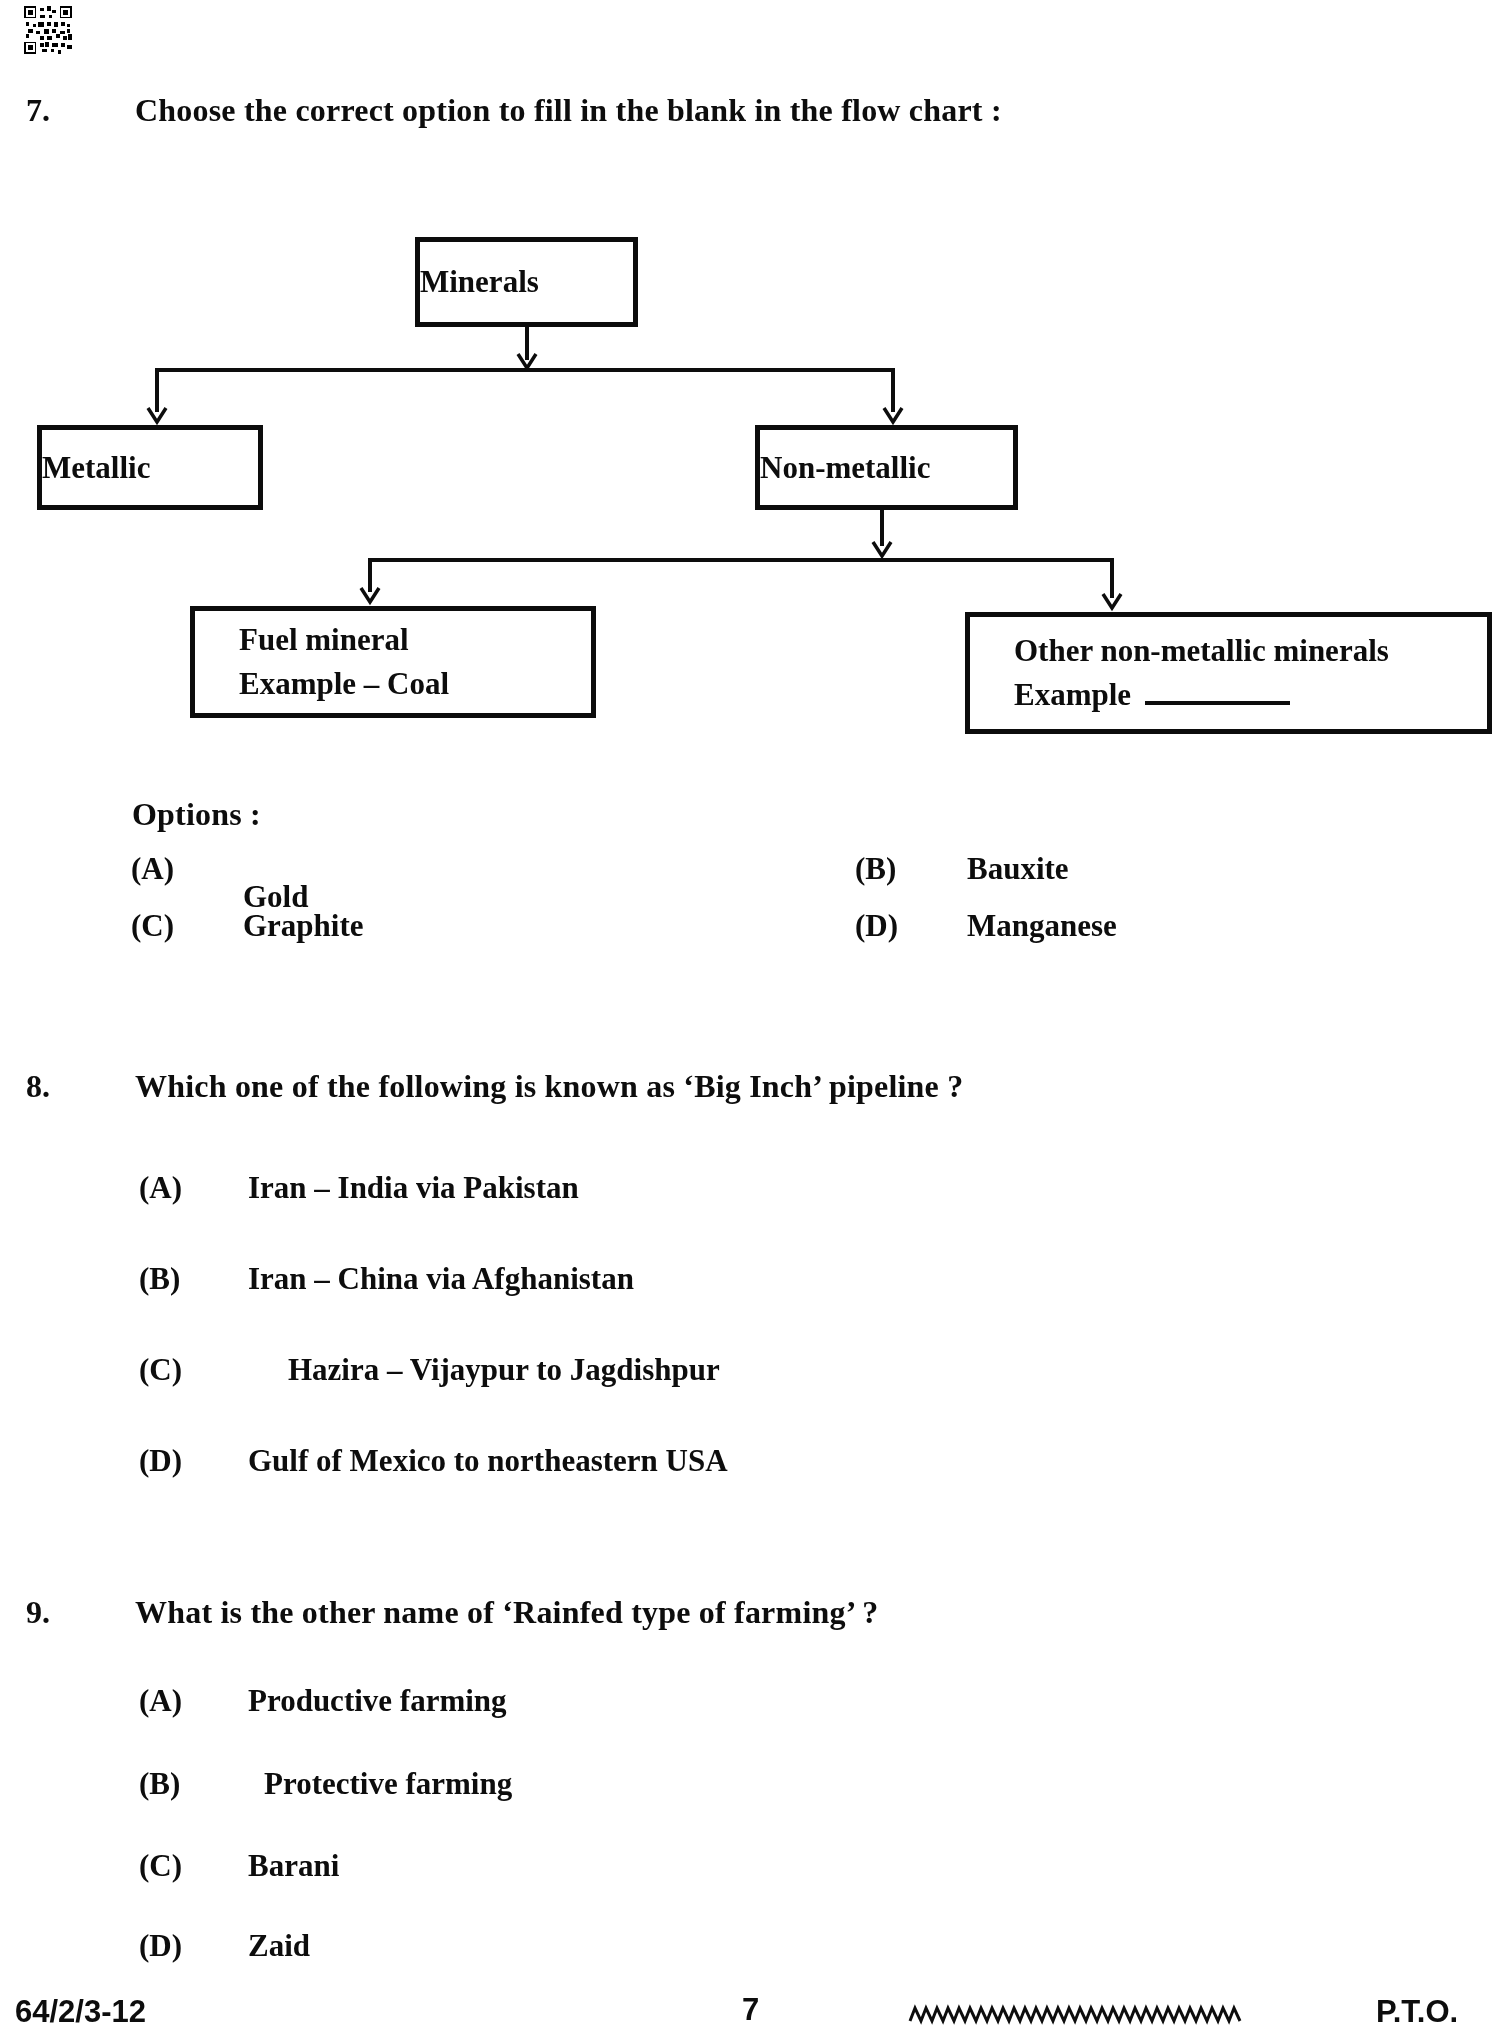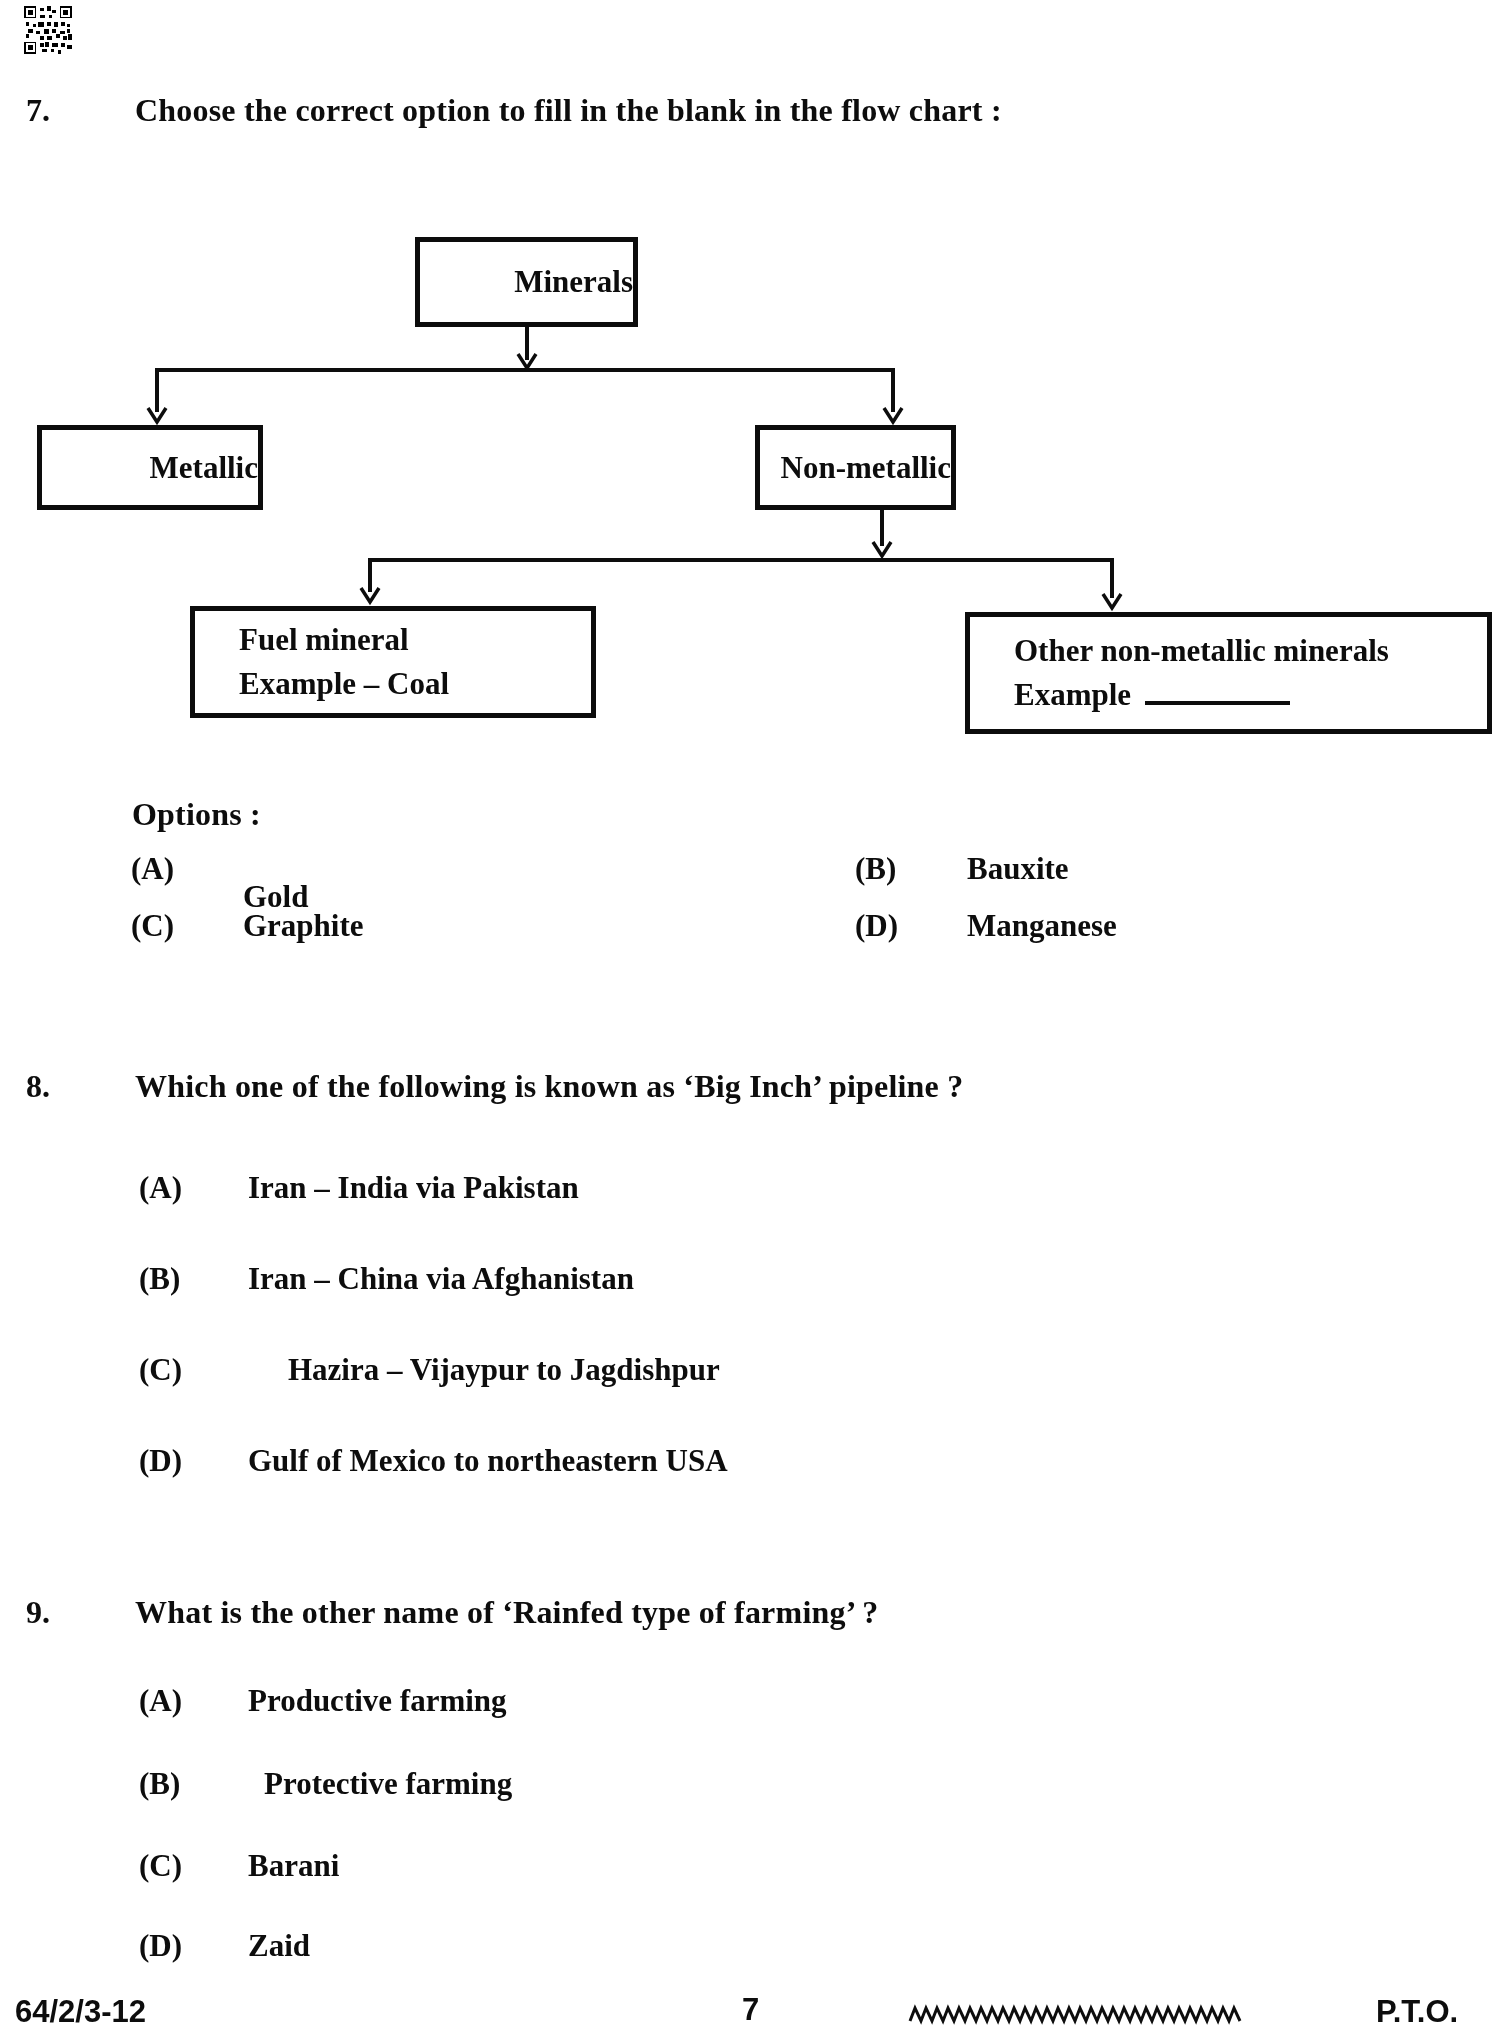--- a/index.html
+++ b/index.html
@@ -12,27 +12,27 @@
   .qtext { font-size:32px; letter-spacing:0.2px; white-space:nowrap; }
   .qnum  { font-size:32px; }
   .optletter { font-size:31px; }
   .opttext   { font-size:31px; white-space:nowrap; }
 
   
   .flowchart { position:absolute; left:0; top:232px; width:1505px; height:520px; }
   .fc-svg { position:absolute; left:0; top:0; width:1505px; height:520px; }
   .fc-box {
     position:absolute; box-sizing:border-box; border:5px solid #0c0c0c; background:#fff;
-    display:flex; align-items:center; justify-content:flex-end;
+    display:flex; align-items:center; justify-content:flex-start;
     font-size:31px; line-height:44px; white-space:nowrap;
   }
   .fc-box.leaf { align-items:flex-start; justify-content:center; flex-direction:column; padding-left:44px; }
   .fc-root  { left:415px; top:5px;   width:223px; height:90px; }
   .fc-left  { left:37px;  top:193px; width:226px; height:85px; }
-  .fc-right { left:755px; top:193px; width:201px; height:85px; }
+  .fc-right { left:755px; top:193px; width:263px; height:85px; }
   .fc-fuel  { left:190px; top:374px; width:406px; height:112px; }
   .fc-other { left:949px; top:380px; width:527px; height:122px;margin-left:16px; }
   .blank-line { display:inline-block; width:145px; border-bottom:4px solid #0d0d0d; margin-left:14px; }
   .leaf-line2 { display:flex; align-items:baseline; }
 
   .stroke { stroke:#0d0d0d; stroke-width:4; fill:none; }
   .head   { stroke:#0d0d0d; stroke-width:3.5; fill:none; }
 
   
   .footer-sans { font-family:"Liberation Sans", sans-serif; font-weight:bold; font-size:31px; white-space:nowrap; }

